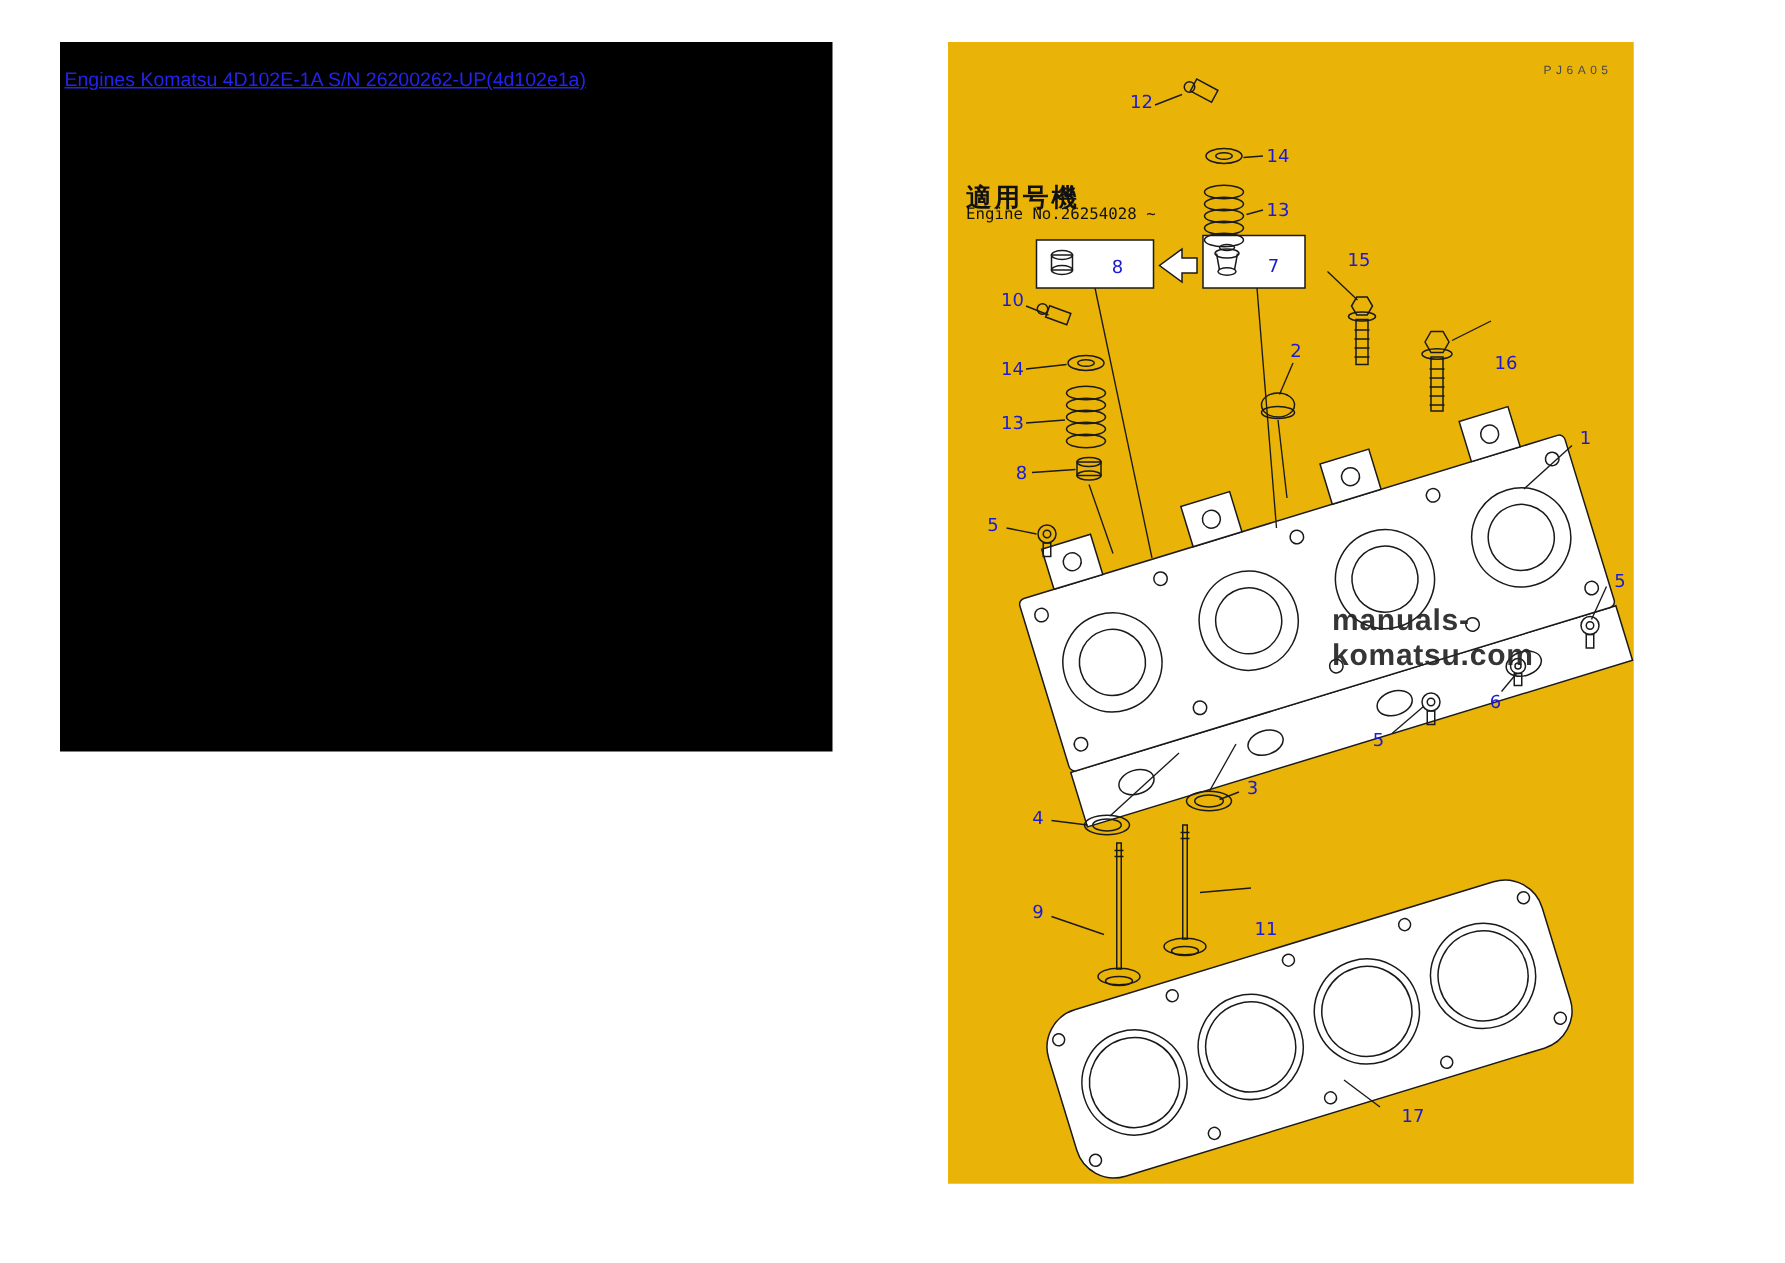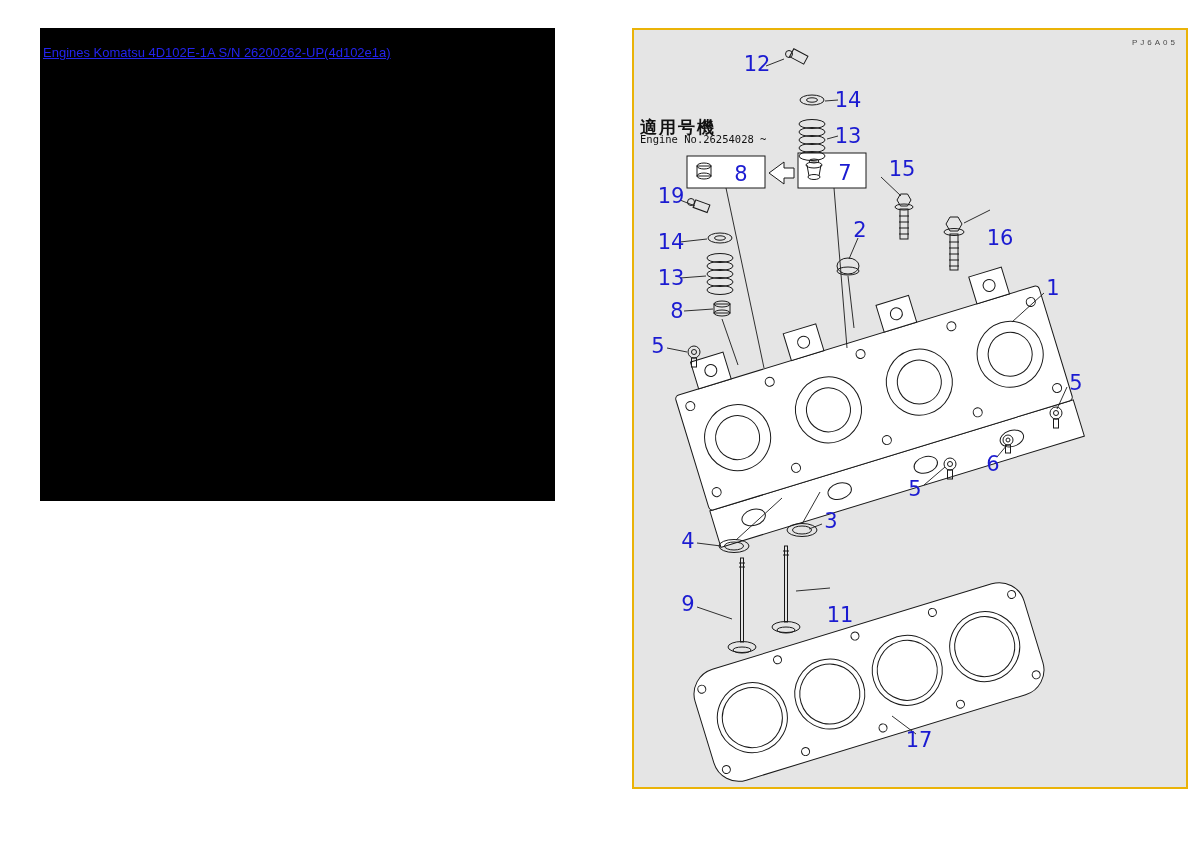--- a/index.html
+++ b/index.html
@@ -5,37 +5,37 @@
   * { margin:0; padding:0; box-sizing:border-box; }
   html,body { width:1190px; height:842px; background:#ffffff; overflow:hidden;
               font-family:"Liberation Sans", sans-serif; position:relative; }
 
   .left-panel { position:absolute; left:40px; top:28px; width:515px; height:473px;
                 background:#000000; }
   .catalog-link { position:absolute; left:3px; top:17px; font-size:13px;
                   color:#2323ee; text-decoration:underline; white-space:nowrap;
                   cursor:pointer; }
 
-  .diagram-panel { position:absolute; left:632px; top:28px; width:556px; height:761px;
-                   background:#e5e5e5; border:2px solid #eab308; }
+  .diagram-panel { position:absolute; left:632px; top:28px; width:457px; height:761px;
+                   background:#eab308; border:6px solid #eab308; }
 
   .drawing { position:absolute; left:0; top:0; }
 
   .page-code { position:absolute; top:8px; right:8px; font-size:8px;
                letter-spacing:3px; color:#4a4a4a; }
   .applicable-label { position:absolute; left:6px; top:86px; font-size:17px;
                       font-weight:bold; color:#111; letter-spacing:2px; }
   .engine-no { position:absolute; left:6px; top:103px; font-size:10.5px;
                font-family:"DejaVu Sans Mono", monospace; color:#111;text-align:center; }
 
   .watermark { position:absolute; left:250px; top:369px; font-size:20px;
                font-weight:bold; color:rgba(38,38,38,0.93); letter-spacing:0.5px; }
 
   .callout-layer { position:absolute; left:0; top:0; width:100%; height:100%; }
-  .callout { position:absolute; transform:translate(-50%,-50%); font-size:21px;
+  .callout { position:absolute; transform:translate(-50%,-50%); font-size:12px;
              font-weight:500; font-family:"DejaVu Sans", sans-serif; cursor:pointer;
              line-height:1; }
 </style>
 </head>
 <body>
 
 <div class="left-panel">
   <span class="catalog-link" style="color: rgb(35, 35, 238);">Engines Komatsu 4D102E-1A S/N 26200262-UP(4d102e1a)</span>
 </div>
 
@@ -233,38 +233,39 @@
         <line x1="105" y1="537" x2="111" y2="537"></line>
         <ellipse cx="108" cy="617" rx="14" ry="5.5"></ellipse>
         <ellipse cx="108" cy="620" rx="9" ry="3"></ellipse>
       </g>
     </g>
   </svg>
 
   <span class="page-code">PJ6A05</span>
   <span class="applicable-label">適用号機</span>
   <span class="engine-no">Engine No.26254028 ~</span>
+  <span class="watermark">manuals-komatsu.com</span>
 
   <div class="callout-layer">
       <span class="callout" style="left: 123px; top: 34px; color: rgb(27, 27, 209);">12</span>
       <span class="callout" style="left: 214px; top: 70px; color: rgb(27, 27, 209);">14</span>
       <span class="callout" style="left: 214px; top: 106px; color: rgb(27, 27, 209);">13</span>
       <span class="callout" style="left: 107px; top: 144px; color: rgb(27, 27, 209);">8</span>
       <span class="callout" style="left: 211px; top: 143px; color: rgb(27, 27, 209);">7</span>
       <span class="callout" style="left: 244px; top: 139px; color: rgb(27, 27, 209); padding-left: 48px;">15</span>
-      <span class="callout" style="left: 37px; top: 166px; color: rgb(27, 27, 209);">19</span>
+      <span class="callout" style="left: 37px; top: 166px; color: rgb(27, 27, 209);">10</span>
       <span class="callout" style="left: 366px; top: 176px; color: rgb(27, 27, 209); margin-top: 32px;">16</span>
       <span class="callout" style="left: 37px; top: 212px; color: rgb(27, 27, 209);">14</span>
       <span class="callout" style="left: 226px; top: 200px; color: rgb(27, 27, 209);">2</span>
       <span class="callout" style="left: 37px; top: 248px; color: rgb(27, 27, 209);">13</span>
       <span class="callout" style="left: 43px; top: 281px; color: rgb(27, 27, 209);">8</span>
       <span class="callout" style="left: 419px; top: 258px; color: rgb(27, 27, 209);">1</span>
       <span class="callout" style="left: 24px; top: 316px; color: rgb(27, 27, 209);">5</span>
       <span class="callout" style="left: 442px; top: 353px; color: rgb(27, 27, 209);">5</span>
       <span class="callout" style="left: 359px; top: 434px; color: rgb(27, 27, 209);">6</span>
       <span class="callout" style="left: 281px; top: 459px; color: rgb(27, 27, 209);">5</span>
       <span class="callout" style="left: 197px; top: 491px; color: rgb(27, 27, 209);">3</span>
       <span class="callout" style="left: 54px; top: 511px; color: rgb(27, 27, 209);">4</span>
       <span class="callout" style="left: 206px; top: 585px; color: rgb(27, 27, 209);">11</span>
       <span class="callout" style="left: 54px; top: 574px; color: rgb(27, 27, 209);">9</span>
-      <span class="callout" style="left: 285px; top: 710px; color: rgb(27, 27, 209);">17</span>
+      <span class="callout" style="left: 304px; top: 710px; color: rgb(27, 27, 209);">17</span>
     </div>
 </div>
 
 </body></html>

